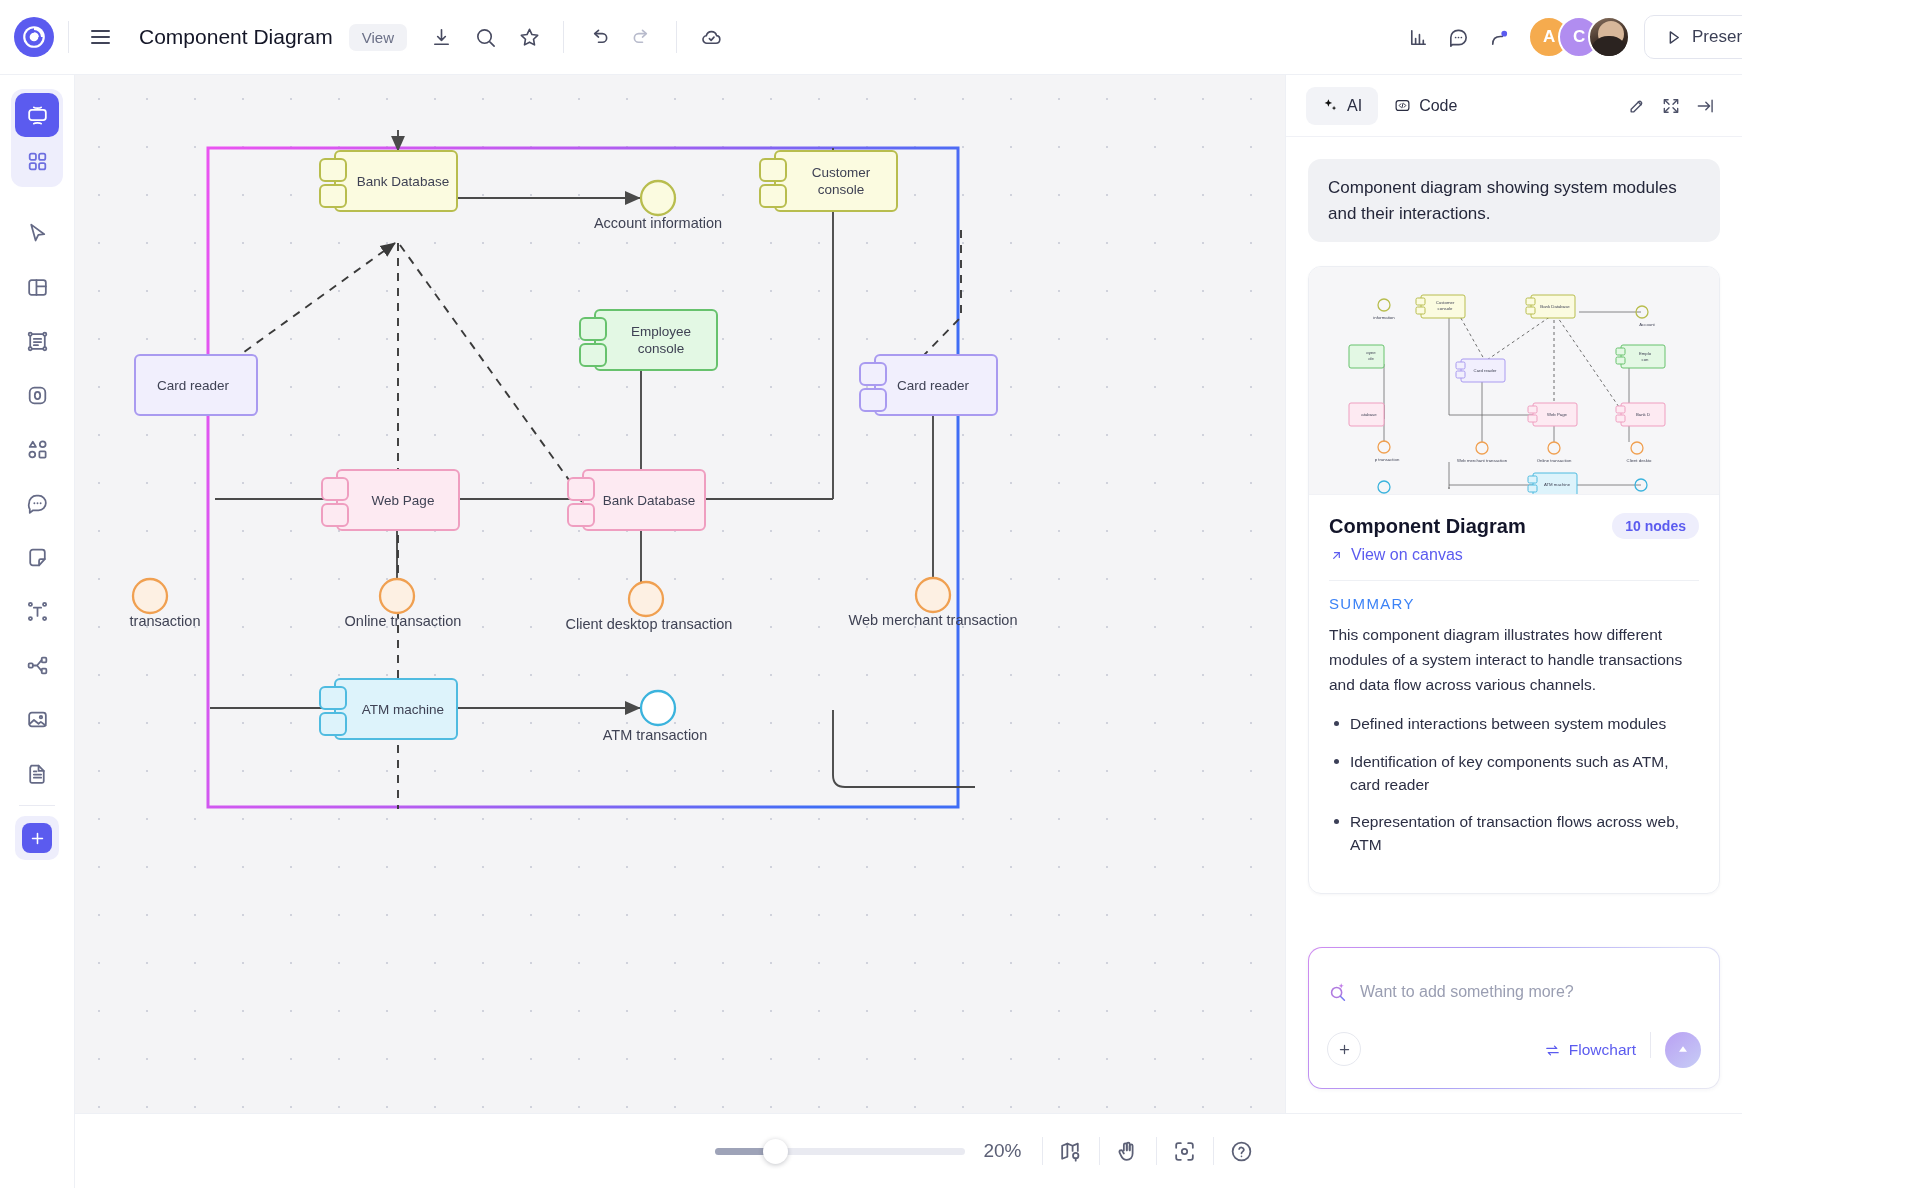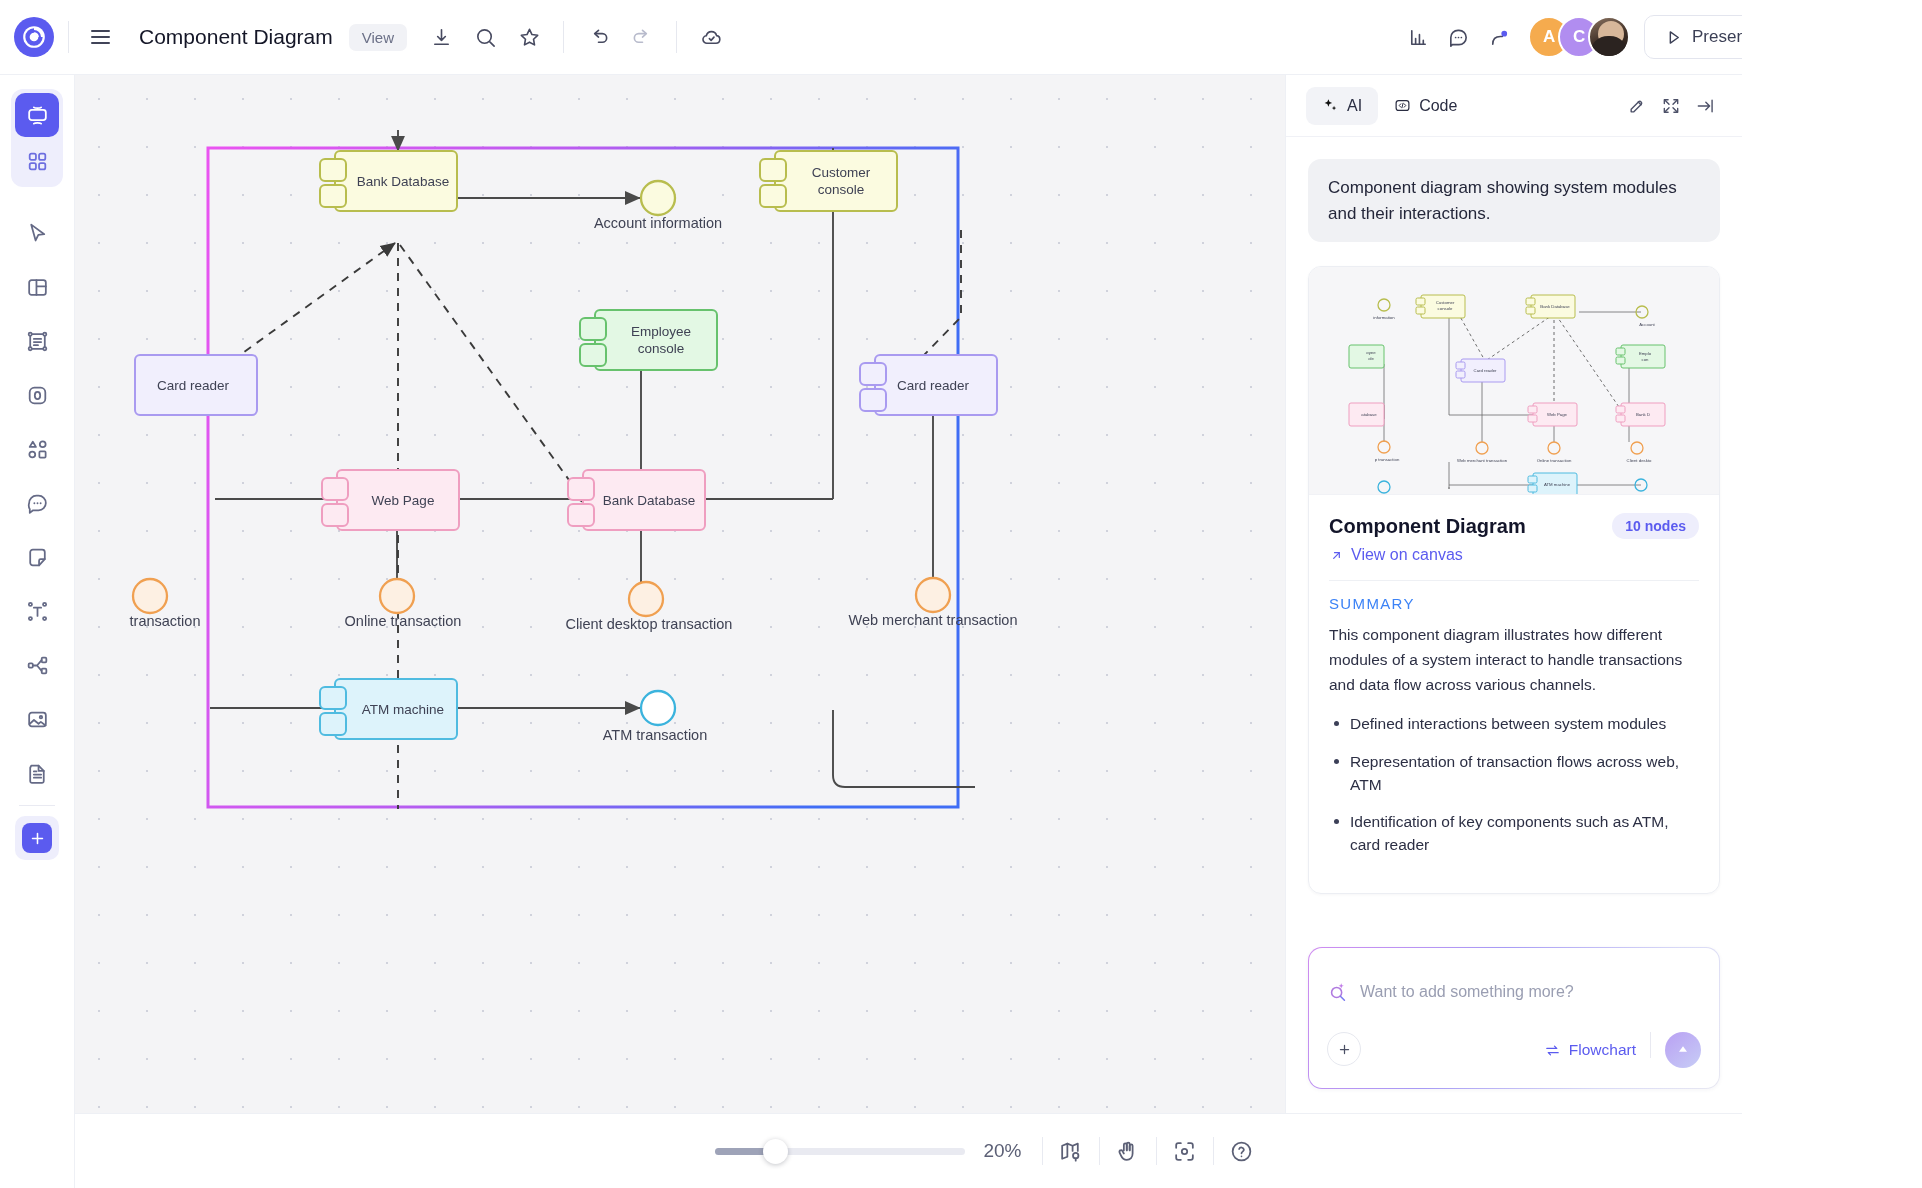--- a/index.html
+++ b/index.html
@@ -808,22 +808,22 @@
                 <path d="M7.5 16.5L16.5 7.5"></path>
                 <path d="M8.8 7.5h7.7v7.7"></path>
               </svg>
             <span>View on canvas</span>
           </div>
           <div class="card-sep"></div>
           <div class="summary-label">SUMMARY</div>
           <div class="summary-text">This component diagram illustrates how different modules of a system interact to handle transactions and data flow across various channels.</div>
           <ul class="bullets">
             <li>Defined interactions between system modules</li>
+            <li>Identification of key components such as ATM, card reader</li>
             <li>Representation of transaction flows across web, ATM</li>
-            <li>Identification of key components such as ATM, card reader</li>
           </ul>
         </div>
       </div>
     </div>
 
     <div class="panel-foot">
       <div class="composer">
         <div class="composer-top">
           <svg viewBox="0 0 24 24" width="22" height="22">
             <circle cx="10.5" cy="12.5" r="5.5" fill="none" stroke="#b07ae0" stroke-width="1.7"></circle>

